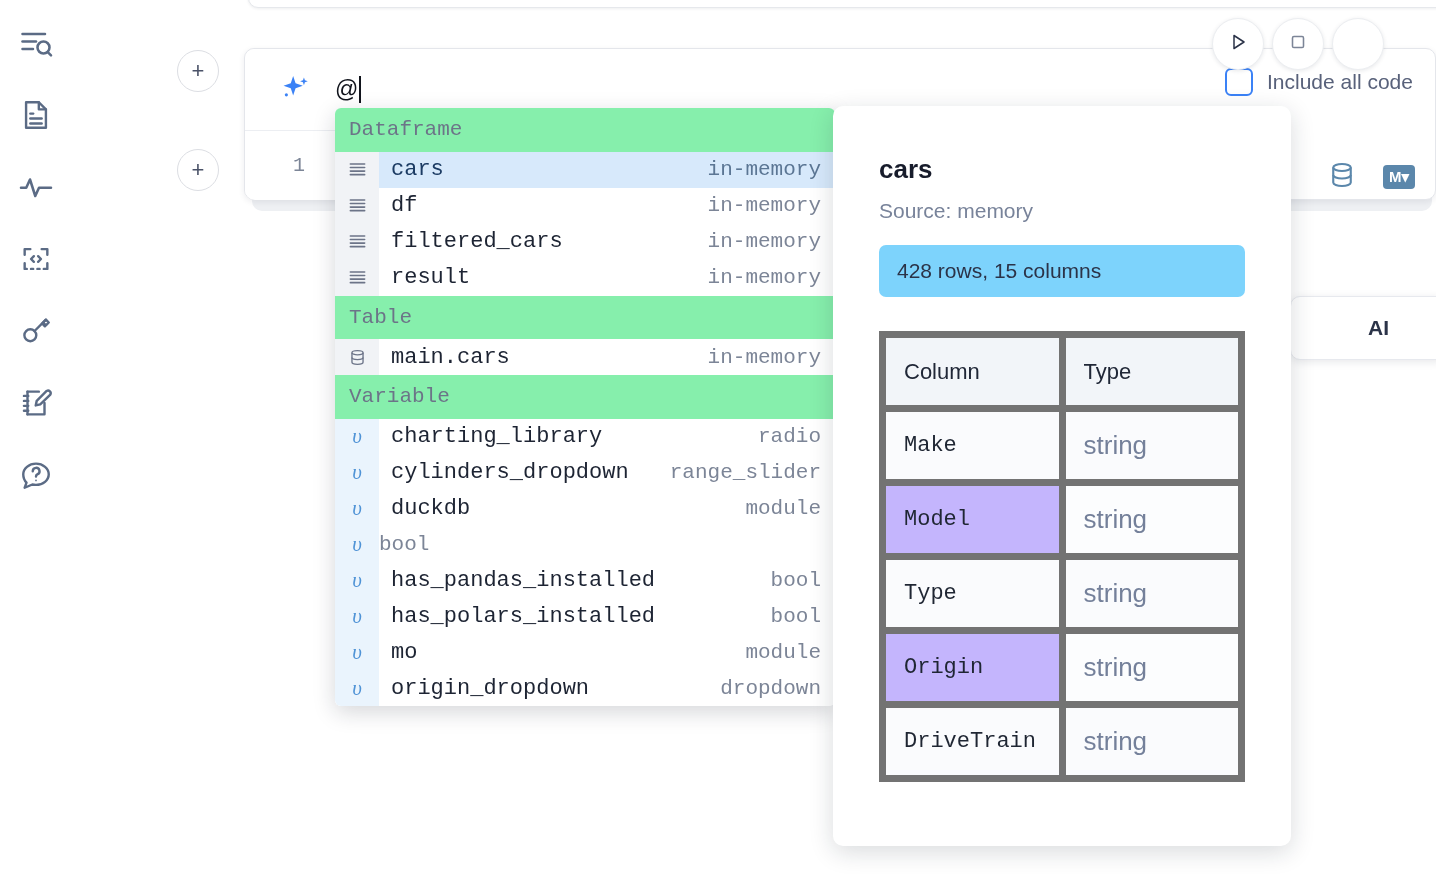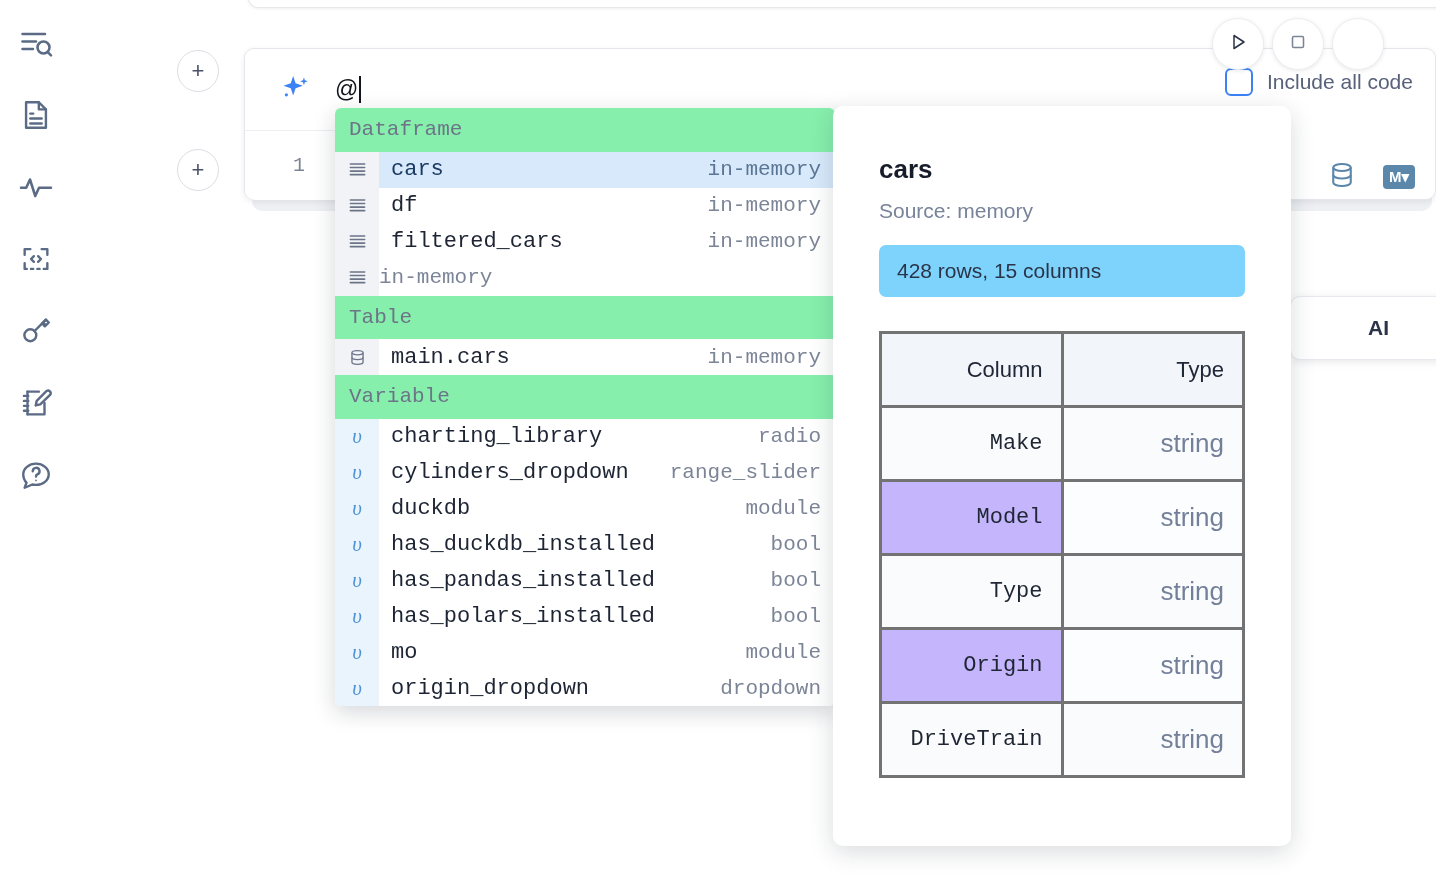--- a/index.html
+++ b/index.html
@@ -262,22 +262,22 @@
     background: #7dd3fc;
     border-radius: 7px;
     padding: 14px 18px;
     font-family: "Liberation Sans", sans-serif;
     font-size: 21px;
     color: #2b3348;
     margin-bottom: 34px;
   }
   .pv-table { width: 100%; border-collapse: collapse; table-layout: fixed; }
   .pv-table th, .pv-table td {
-    border: 3px solid #737373;
-    text-align: right;
+    border: 7px solid #737373;
+    text-align: left;
     padding: 0 18px;
     height: 74px;
     vertical-align: middle;
   }
   .pv-table th {
     background: #f2f5f9;
     font-family: "Liberation Sans", sans-serif;
     font-size: 22px;
     font-weight: normal;
     color: #202737;
@@ -487,20 +487,21 @@
       </div>
       <div class="ac-item">
         <span class="ic">
           <svg width="19" height="19" viewBox="0 0 24 24" fill="none" stroke="currentColor" stroke-width="2.1" stroke-linecap="round">
             <line x1="3" y1="5" x2="21" y2="5"></line>
             <line x1="3" y1="9.5" x2="21" y2="9.5"></line>
             <line x1="3" y1="14" x2="21" y2="14"></line>
             <line x1="3" y1="18.5" x2="21" y2="18.5"></line>
           </svg>
         </span>
+        <span class="nm">result</span>
         <span class="ty">in-memory</span>
       </div>
       <div class="ac-group">Table</div>
       <div class="ac-item">
         <span class="ic">
           <svg width="19" height="19" viewBox="0 0 24 24" fill="none" stroke="currentColor" stroke-width="1.7">
             <ellipse cx="12" cy="6" rx="7" ry="2.6"></ellipse>
             <path d="M5 6v12c0 1.5 3.1 2.6 7 2.6s7-1.1 7-2.6V6"></path>
             <path d="M5 12c0 1.5 3.1 2.6 7 2.6s7-1.1 7-2.6"></path>
           </svg>
@@ -519,21 +520,20 @@
         <span class="nm">cylinders_dropdown</span>
         <span class="ty">range_slider</span>
       </div>
       <div class="ac-item var">
         <span class="ic">υ</span>
         <span class="nm">duckdb</span>
         <span class="ty">module</span>
       </div>
       <div class="ac-item var">
         <span class="ic">υ</span>
-        <span class="nm">has_duckdb_installed</span>
         <span class="ty">bool</span>
       </div>
       <div class="ac-item var">
         <span class="ic">υ</span>
         <span class="nm">has_pandas_installed</span>
         <span class="ty">bool</span>
       </div>
       <div class="ac-item var">
         <span class="ic">υ</span>
         <span class="nm">has_polars_installed</span>

